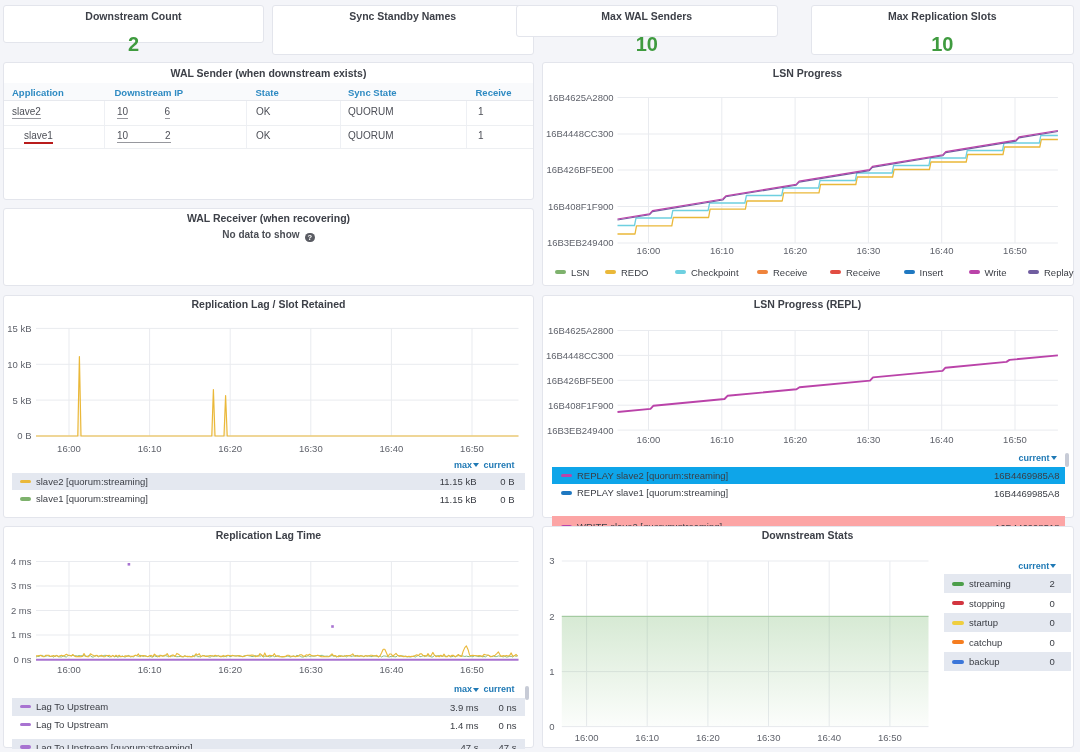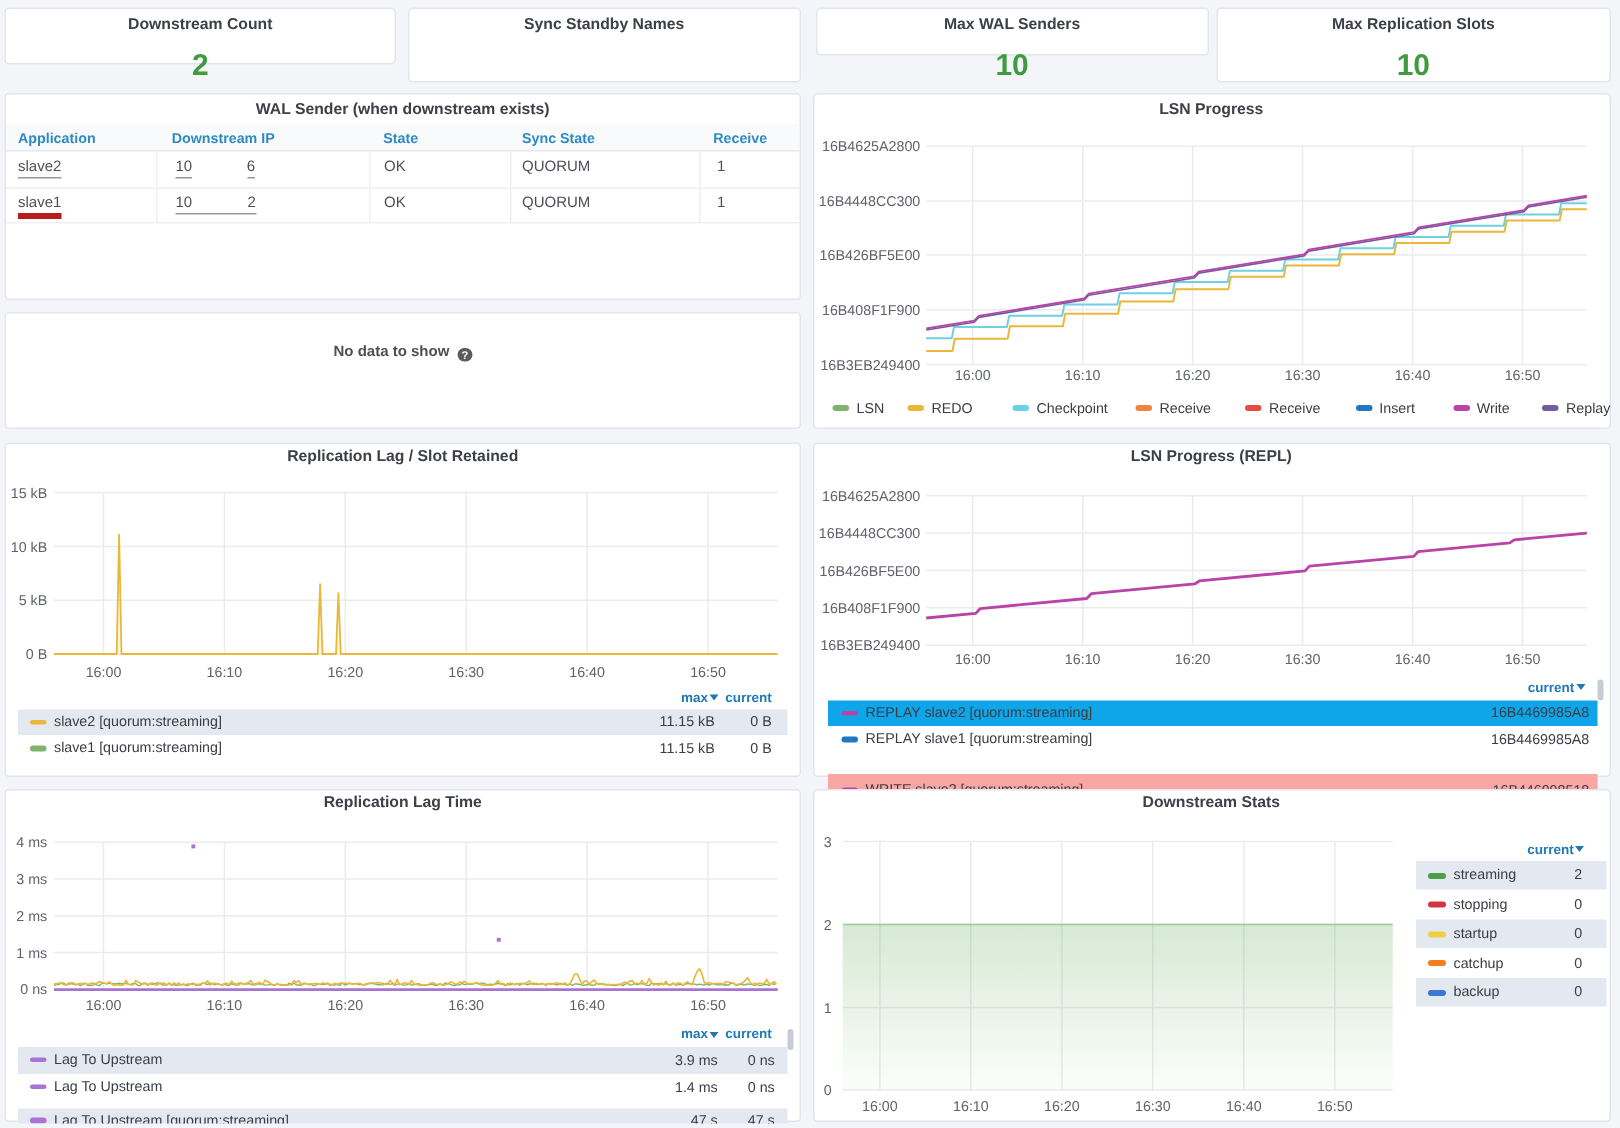--- a/index.html
+++ b/index.html
@@ -14,21 +14,21 @@
 .val{position:absolute;font-size:9.5px;color:#3a3d44;text-align:right}
 .sb{position:absolute;width:4px;border-radius:2px;background:#c7cbd6}
 </style></head><body>
 <div class="panel" style="left:3px;top:5px;width:261px;height:38px">
     <div class="ttl" style="top:4.6px">Downstream Count</div>
     <div class="abs" style="left:0;right:0;top:23.5px;text-align:center;font-size:20px;font-weight:700;color:#3f9b3f;height:28px;line-height:28px">2</div>
   </div>
 <div class="panel" style="left:272px;top:5px;width:261.5px;height:50px">
     <div class="ttl" style="top:4.6px">Sync Standby Names</div>
   </div>
-<div class="panel" style="left:544px;top:5px;width:261.5px;height:32px">
+<div class="panel" style="left:516px;top:5px;width:261.5px;height:32px">
     <div class="ttl" style="top:4.6px">Max WAL Senders</div>
     <div class="abs" style="left:0;right:0;top:23.5px;text-align:center;font-size:20px;font-weight:700;color:#3f9b3f;height:28px;line-height:28px">10</div>
   </div>
 <div class="panel" style="left:811px;top:5px;width:262.5px;height:50px">
     <div class="ttl" style="top:4.6px">Max Replication Slots</div>
     <div class="abs" style="left:0;right:0;top:23.5px;text-align:center;font-size:20px;font-weight:700;color:#3f9b3f;height:28px;line-height:28px">10</div>
   </div>
 <div class="panel" style="left:3px;top:62px;width:531px;height:137.5px">
     <div class="ttl" style="top:5.3px">WAL Sender (when downstream exists)</div>
     <div class="abs" style="left:0;top:20px;width:529px;height:18px;background:#f9fafc;border-bottom:1px solid #e7e9ee"></div>
@@ -42,27 +42,28 @@
     <div class="abs" style="left:336px;top:38px;width:1px;height:47.5px;background:#eef0f4"></div>
     <div class="abs" style="left:461.5px;top:38px;width:1px;height:47.5px;background:#eef0f4"></div>
     <div class="abs" style="left:0;top:61.5px;width:529px;height:1px;background:#edeff2"></div>
     <div class="abs" style="left:0;top:84.5px;width:529px;height:1px;background:#edeff2"></div>
     <div class="abs" style="left:8px;top:43px;font-size:10px;color:#4d4f57;border-bottom:1px solid #97989e;padding-bottom:1px">slave2</div>
     <div class="abs" style="left:113px;top:43px;font-size:10px;color:#4d4f57;border-bottom:1px solid #97989e;padding-bottom:1px">10</div>
     <div class="abs" style="left:160.5px;top:43px;font-size:10px;color:#4d4f57;border-bottom:1px solid #97989e;padding-bottom:1px">6</div>
     <div class="abs" style="left:252px;top:43px;font-size:10px;color:#4d4f57">OK</div>
     <div class="abs" style="left:344px;top:43px;font-size:10px;color:#4d4f57">QUORUM</div>
     <div class="abs" style="left:474px;top:43px;font-size:10px;color:#4d4f57">1</div>
-    <div class="abs" style="left:8px;top:66.5px;font-size:10px;color:#4d4f57;border-bottom:4px solid #b91c1c;padding-bottom:1px">slave1</div>
+    <div class="abs" style="left:20px;top:66.5px;font-size:10px;color:#4d4f57;border-bottom:2px solid #b91c1c;padding-bottom:1px">slave1</div>
     <div class="abs" style="left:113px;top:66.5px;width:53.5px;font-size:10px;color:#4d4f57;border-bottom:1px solid #97989e;padding-bottom:1px">10<span style="float:right">2</span></div>
     <div class="abs" style="left:252px;top:66.5px;font-size:10px;color:#4d4f57">OK</div>
     <div class="abs" style="left:344px;top:66.5px;font-size:10px;color:#4d4f57">QUORUM</div>
     <div class="abs" style="left:474px;top:66.5px;font-size:10px;color:#4d4f57">1</div>
   </div>
 <div class="panel" style="left:3px;top:208px;width:531px;height:77.5px">
+    <div class="ttl" style="top:4.4px">WAL Receiver (when recovering)</div>
     <div class="abs" style="left:0;right:0;top:20px;text-align:center;font-size:10px;color:#44474e"><span style="font-weight:700;color:#4b4e55">No data to show</span>&nbsp; <span style="display:inline-block;width:9.5px;height:9.5px;border-radius:50%;background:#5a5c63;color:#fff;font-size:7.5px;font-weight:700;text-align:center;line-height:9.5px;vertical-align:-1.5px">?</span></div>
   </div>
 <div class="panel" style="left:541.5px;top:62px;width:532px;height:223.5px">
     <div class="ttl" style="top:5.3px">LSN Progress</div>
     <svg width="532" height="223.5" viewBox="0 0 532 223.5">
       <line x1="74.5" y1="34.5" x2="514.9000000000001" y2="34.5" stroke="#e9ebef" stroke-width="1"></line>
       <line x1="74.5" y1="71.0" x2="514.9000000000001" y2="71.0" stroke="#e9ebef" stroke-width="1"></line>
       <line x1="74.5" y1="107.0" x2="514.9000000000001" y2="107.0" stroke="#e9ebef" stroke-width="1"></line>
       <line x1="74.5" y1="143.5" x2="514.9000000000001" y2="143.5" stroke="#e9ebef" stroke-width="1"></line>
       <line x1="74.5" y1="180.0" x2="514.9000000000001" y2="180.0" stroke="#e9ebef" stroke-width="1"></line>

